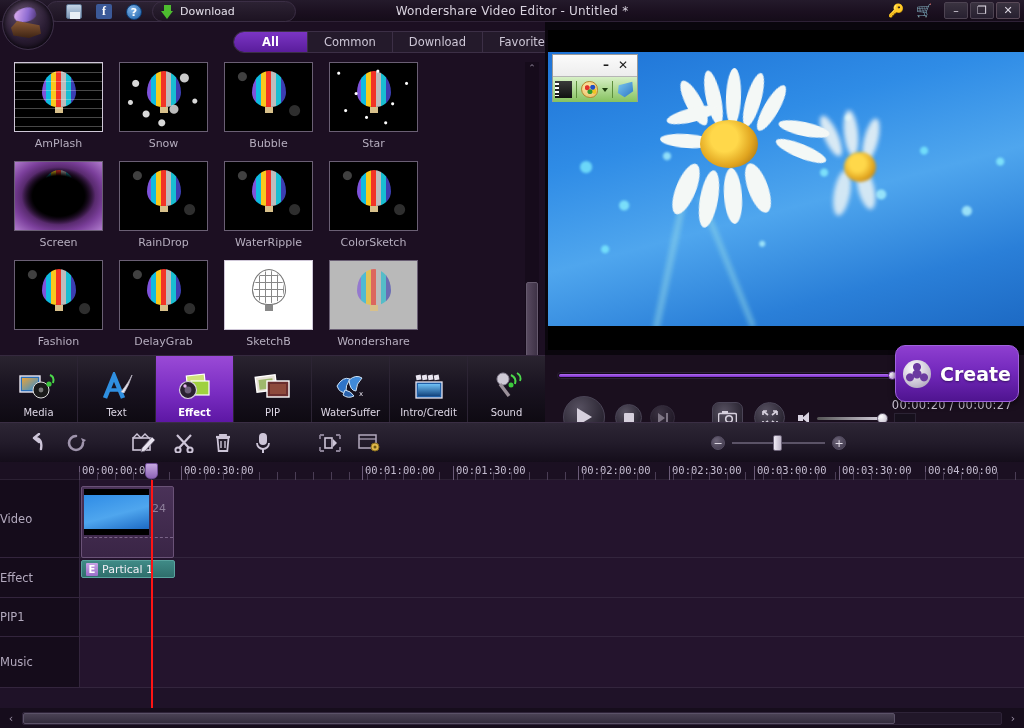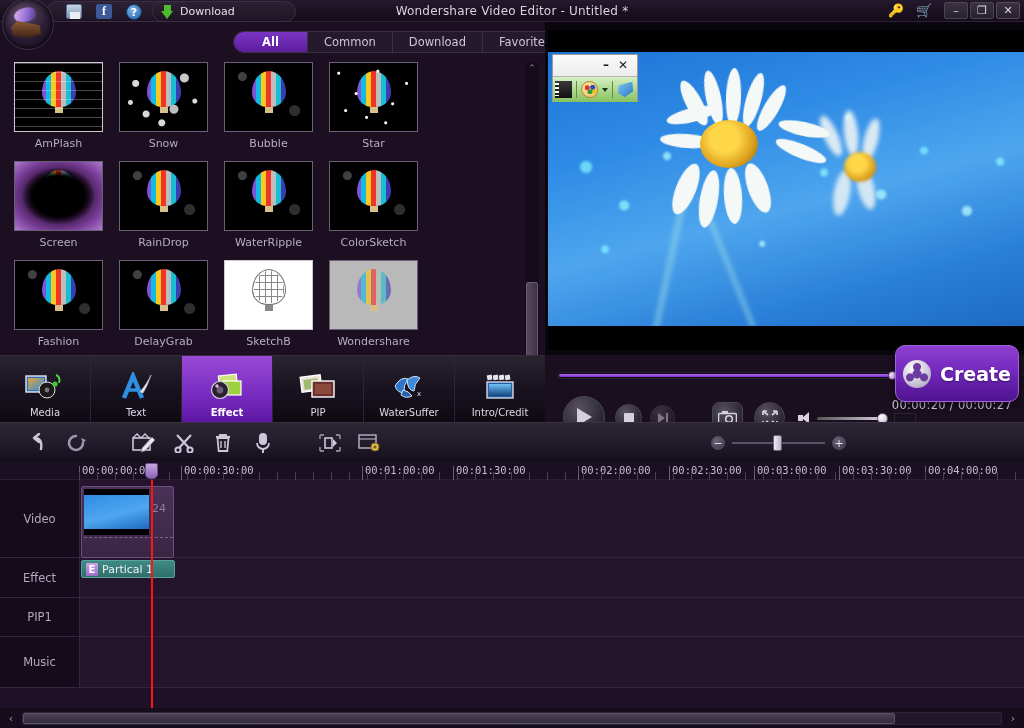--- a/index.html
+++ b/index.html
@@ -250,21 +250,21 @@
   .ruler .tick{position:absolute;top:10px;width:1px;height:8px;background:#4a3d55;}
   .ruler .tickM{position:absolute;top:4px;width:1px;height:14px;background:#6c5c79;}
   .ruler .lab{position:absolute;top:2px;font-size:10.5px;color:#c3bbcf;
     font-family:"DejaVu Sans Mono",monospace;}
   .playhead-cap{position:absolute;left:145px;top:1px;width:13px;height:16px;z-index:12;
     background:linear-gradient(to bottom,#c5a7e0,#8d64b6);border-radius:2px 2px 5px 5px;border:1px solid #6f4d96;}
 
   
   .tracks{position:absolute;left:0;top:480px;width:1024px;height:228px;background:#1f1228;}
   .thead{position:absolute;left:0;width:79px;background:#150c1b;border-bottom:1px solid #33253d;
-    display:flex;align-items:center;justify-content:center;}
+    display:flex;align-items:center;}
   .thead span{font-size:11.5px;color:#b2a9bd;}
   .tbody{position:absolute;left:79px;width:945px;border-bottom:1px solid #33253d;
     border-left:1px solid #33253d;background:#24142d;}
   .vclip{position:absolute;left:1px;top:6px;width:93px;height:72px;
     background:linear-gradient(to bottom,#4a3258,#3a2546);border:1px solid #6a5277;border-radius:2px;}
   .vclip .vthumb{position:absolute;left:2px;top:2px;width:65px;height:46px;background:#000;overflow:hidden;}
   .vclip .vimg{position:absolute;left:0;top:6px;width:65px;height:34px;
     background:linear-gradient(165deg,#2f8ce6,#4fa6ee 55%,#1d6ac4);}
   .vclip .vnum{position:absolute;left:70px;top:15px;font-size:11px;color:#8e7f9b;}
   .vclip .vdash{position:absolute;left:2px;top:50px;width:89px;border-top:1px dashed #7a6388;}
@@ -521,20 +521,30 @@
               </linearGradient>
             </defs>
             <g fill="#e9e5f0">
               <rect x="7" y="3" width="5" height="5" transform="rotate(-10 9 5)"></rect>
               <rect x="13" y="3" width="5" height="5" transform="rotate(-10 15 5)"></rect>
               <rect x="19" y="3" width="5" height="5" transform="rotate(-10 21 5)"></rect>
               <rect x="25" y="3" width="5" height="5" transform="rotate(-10 27 5)"></rect>
             </g>
           </svg></div>
         <div class="tlabel">Intro/Credit</div>
+      </div>
+      <div class="ttab">
+        <div class="ticon"><svg width="40" height="30" viewBox="0 0 40 30">
+            <circle cx="16" cy="7" r="6" fill="#cfcad6" stroke="#8e8898" stroke-width="1"></circle>
+            <path d="M13 12 L22 24" stroke="#9a9099" stroke-width="3.4"></path>
+            <path d="M24 3 q6 3 4 9" stroke="#4bd84b" stroke-width="2" fill="none"></path>
+            <circle cx="24" cy="13" r="2.5" fill="#3cc93c"></circle>
+            <path d="M30 1 q5 3 3 8" stroke="#4bd84b" stroke-width="1.8" fill="none"></path>
+          </svg></div>
+        <div class="tlabel">Sound</div>
       </div>
     </div>
 
   <div class="preview">
     <div class="pv-frame">
       <div class="pv-img">
         <div class="sparkle"></div>
         <div class="stem" style="left:118px;top:148px;width:7px;height:130px;transform:rotate(12deg);"></div>
         <div class="stem" style="left:176px;top:140px;width:6px;height:140px;transform:rotate(-22deg);"></div>
         <div class="petal" style="left:138px;top:26px;width:16px;height:50px;transform:rotate(-28deg);"></div>

